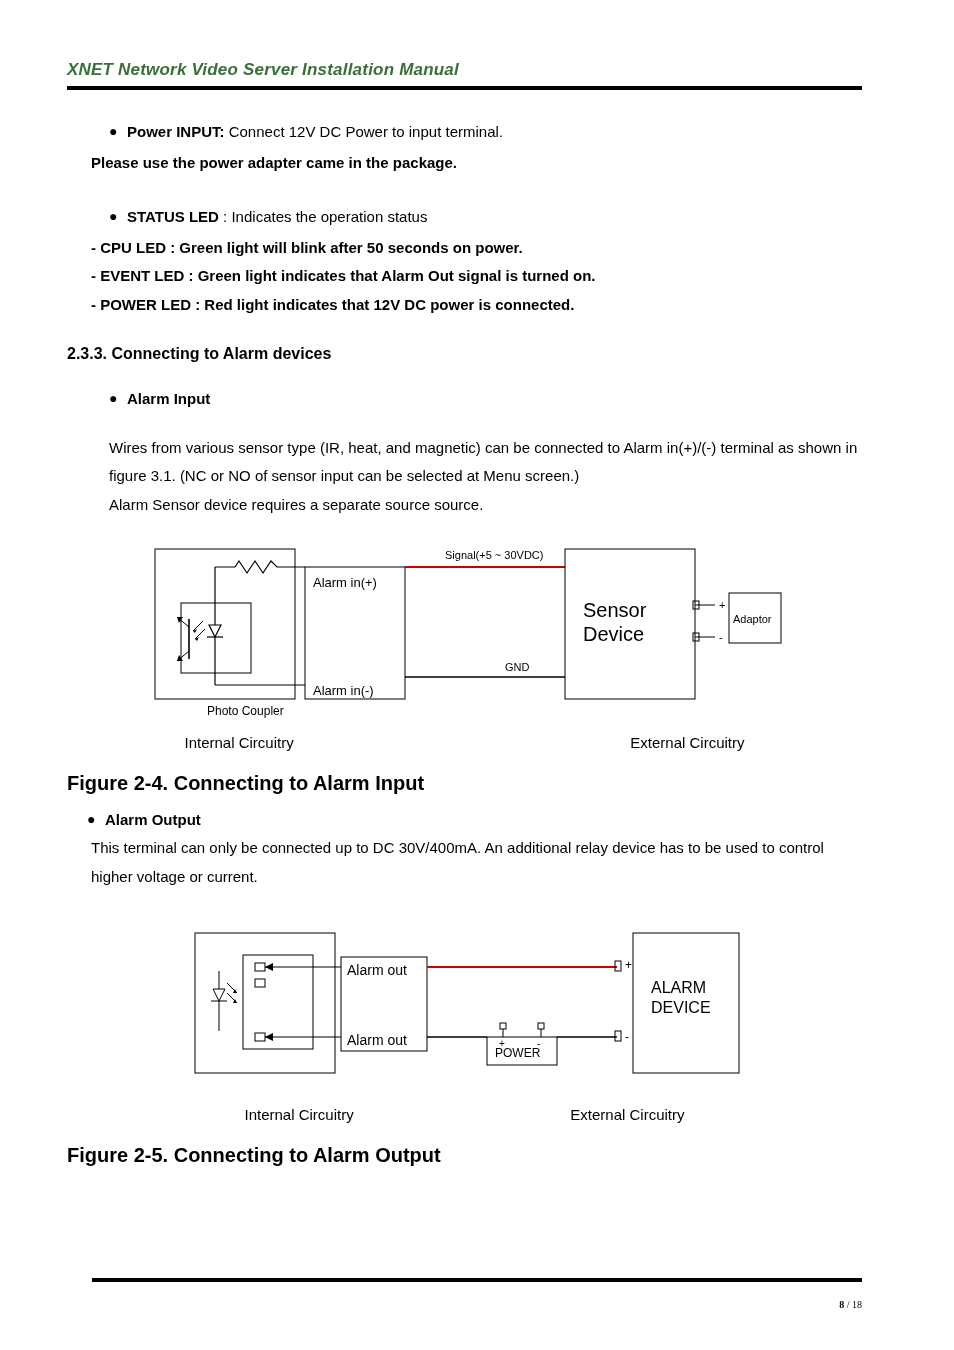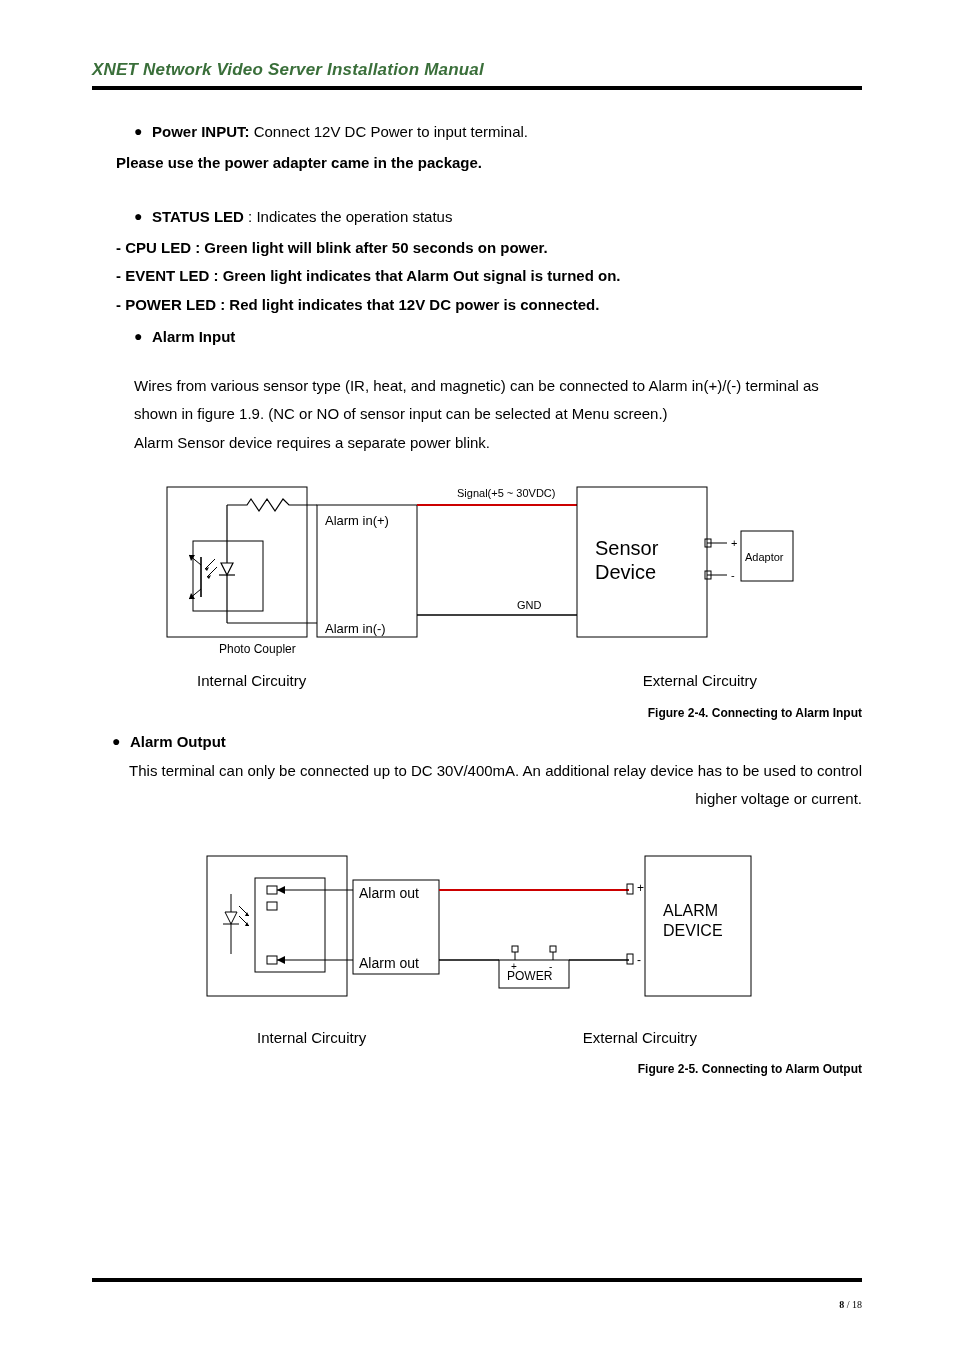--- a/index.html
+++ b/index.html
@@ -1,30 +1,30 @@
 <!DOCTYPE html>
 <html><head>
 <meta charset="utf-8">
 <style>
   @page { size: 954px 1350px; margin: 0; }
   html, body { margin: 0; padding: 0; width: 954px; height: 1350px; background: #fff; font-family: "Verdana", "Tahoma", sans-serif; color: #000; }
-  .page { position: relative; width: 954px; height: 1350px; box-sizing: border-box; padding: 60px 92px 50px 92px; }
+  .page { position: relative; width: 954px; height: 1350px; box-sizing: border-box; padding: 60px 92px 50px 67px; }
   .header-title { font-style: italic; font-weight: bold; color: #3a6f3a; font-size: 17px; letter-spacing: 0.2px; }
   .header-rule { border: none; border-top: 4px solid #000; margin: 6px 0 0 0; }
   .content { margin-top: 28px; font-size: 15px; line-height: 1.9; }
   .bullet1 { display: flex; margin-left: 42px; margin-top: 4px; }
   .bullet1 .dot { width: 18px; flex-shrink: 0; font-size: 14px; line-height: 1.9; }
   .bullet1 .txt { }
   .sub { margin-left: 24px; font-weight: bold; }
   .bold { font-weight: bold; text-align: right; }
   .sect-head { font-weight: bold; font-size: 16px; margin-top: 20px; margin-bottom: 16px; }
   .para { margin-left: 42px; margin-right: 0; }
   .fig-area { margin-top: 18px; display: flex; justify-content: center; }
   svg { display: block; }
-  .fig-caption { text-align: right; font-weight: bold; font-size: 12px; margin-top: 6px; }
+  .fig-caption { text-align: left; font-weight: bold; font-size: 20px; margin-top: 6px; }
   .labels-row { display: flex; justify-content: space-between; width: 560px; margin: 2px auto 0 auto; font-size: 15px; }
   .labels-row2 { display: flex; justify-content: space-between; width: 440px; margin: 2px auto 0 auto; font-size: 15px; }
   .footer-rule { position: absolute; left: 92px; right: 92px; bottom: 68px; border-top: 4px solid #000; }
   .page-num { position: absolute; right: 92px; bottom: 40px; font-size: 10px; font-family: Georgia, "Times New Roman", serif; }
   .page-num .cur { font-weight: bold; }
   .tight { margin-top: 2px; }
 </style>
 </head>
 <body>
 
@@ -47,30 +47,31 @@
     <div class="bullet1">
       <div class="dot">●</div>
       <div class="txt">
         <span class="bold">STATUS LED</span><span> : Indicates the operation status</span>
       </div>
     </div>
     <div class="sub tight">- CPU LED : Green light will blink after 50 seconds on power.</div>
     <div class="sub">- EVENT LED : Green light indicates that Alarm Out signal is turned on.</div>
     <div class="sub">- POWER LED : Red light indicates that 12V DC power is connected.</div>
 
+    <div class="sect-head">2.3.3. Connecting to Alarm devices</div>
 
     <div class="bullet1">
       <div class="dot">●</div>
       <div class="txt"><span class="bold">Alarm Input</span></div>
     </div>
 
     <div style="height:20px;"></div>
 
-    <div class="para">Wires from various sensor type (IR, heat, and magnetic) can be connected to Alarm in(+)/(-) terminal as shown in figure 1.9. (NC or NO of sensor input can be selected at Menu screen.)</div>
-    <div class="para">Alarm Sensor device requires a separate power blink.</div>
+    <div class="para">Wires from various sensor type (IR, heat, and magnetic) can be connected to Alarm in(+)/(-) terminal as shown in figure 3.1. (NC or NO of sensor input can be selected at Menu screen.)</div>
+    <div class="para">Alarm Sensor device requires a separate source source.</div>
 
     <div class="fig-area">
       <svg width="640" height="190" viewBox="0 0 640 190" font-family="Arial,Helvetica,sans-serif">
 
         <rect x="10" y="12" width="140" height="150" fill="none" stroke="#000" stroke-width="1"></rect>
 
         <rect x="36" y="66" width="70" height="70" fill="none" stroke="#000" stroke-width="1"></rect>
 
         <path d="M70 30 L90 30 L94 24 L102 36 L110 24 L118 36 L126 24 L132 30 L150 30" fill="none" stroke="#000" stroke-width="1.2"></path>
         <line x1="70" y1="30" x2="70" y2="66" stroke="#000" stroke-width="1.2"></line>
@@ -126,21 +127,21 @@
     <div class="labels-row">
       <span>Internal Circuitry</span>
       <span>External Circuitry</span>
     </div>
     <div class="fig-caption">Figure 2-4. Connecting to Alarm Input</div>
 
     <div class="bullet1" style="margin-left:20px; margin-top:4px;">
       <div class="dot">●</div>
       <div class="txt"><span class="bold">Alarm Output</span></div>
     </div>
-    <div style="margin-left:12px;text-align:right;">This terminal can only be connected up to DC 30V/400mA.   An additional relay device has to be used to control higher voltage or current.</div>
+    <div style="margin-left:24px;">This terminal can only be connected up to DC 30V/400mA.   An additional relay device has to be used to control higher voltage or current.</div>
 
     <div class="fig-area" style="margin-top:28px;align-items:flex-end;">
       <svg width="560" height="180" viewBox="0 0 560 180" font-family="Arial,Helvetica,sans-serif">
 
         <rect x="10" y="14" width="140" height="140" fill="none" stroke="#000" stroke-width="1"></rect>
 
         <rect x="58" y="36" width="70" height="94" fill="none" stroke="#000" stroke-width="1"></rect>
 
         <line x1="34" y1="52" x2="34" y2="70" stroke="#000"></line>
         <polygon points="28,70 40,70 34,82" fill="none" stroke="#000"></polygon>

